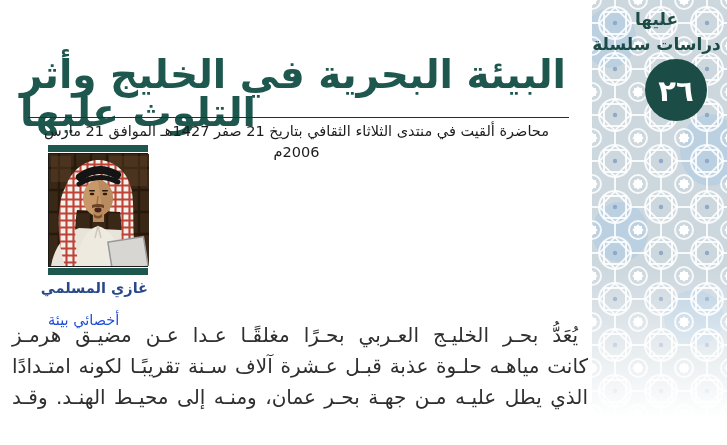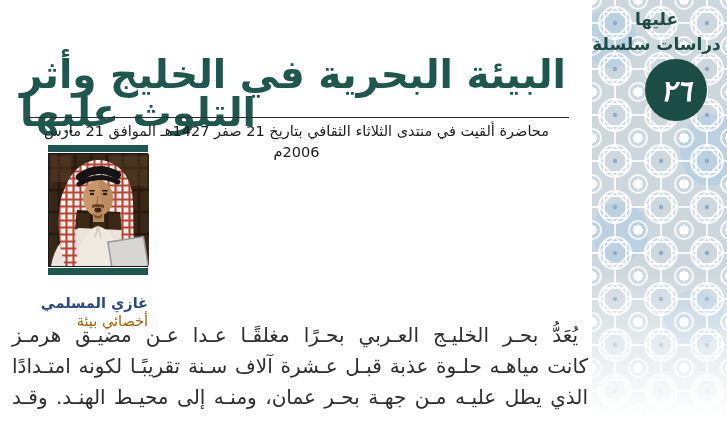--- a/index.html
+++ b/index.html
@@ -14,21 +14,21 @@
   .sb-pattern { position:absolute; inset:0; display:block; }
   .series-title {
     position:absolute; top:7px; left:0; width:100%;
     text-align:center; direction:rtl;
     color:#1c4a44; font-weight:bold; font-size:17px; line-height:25px;
     transform:translateX(-3px);
   }
   .issue-circle {
     position:absolute; top:59px; left:53px; width:62px; height:62px;
     border-radius:50%; background:#1b4c45;
-    display:flex; align-items:center; justify-content:center;font-style:italic;
+    display:flex; align-items:center; justify-content:center;
   }
   .issue-circle span {
     color:#ffffff; font-weight:bold; font-size:29px; letter-spacing:3px;
     direction:rtl; padding-top:2px;
   }
 
   
   .main { position:absolute; top:0; left:0; width:592px; height:445px; }
 
   .title {
@@ -41,26 +41,26 @@
     position:absolute; top:121px; left:24px; right:23px;
     direction:rtl; text-align:center;
     color:#1c1c1c; font-size:14.5px; line-height:21px;
   }
 
   
   .speaker { position:absolute; top:145px; left:48px; width:100px; }
   .bar { width:100%; height:7px; background:#1d574e; }
   .photo-wrap { margin:1px 0; border:1px solid #1a1a1a; line-height:0; }
   .speaker .name {
-    margin-top:20px; direction:rtl; text-align:left;
+    margin-top:5px; direction:rtl; text-align:left;
     color:#29478b; font-size:14.5px; font-weight:bold; white-space:nowrap;
   }
   .speaker .role {
-    margin-top:2px; direction:rtl; text-align:right;
-    color:#a16207; font-size:14.5px; white-space:nowrap;
+    margin-top:16px; direction:rtl; text-align:left;
+    color:#1d4ed8; font-size:14.5px; white-space:nowrap;
   }
 
   
   .body { position:absolute; top:320px; left:12px; width:576px; direction:rtl; }
   .body p {
     font-size:20px; line-height:31px; color:#2f2f2f;
     text-align:justify; text-align-last:justify;
   }
   .body p.first { padding-right:10px; }
 </style>

